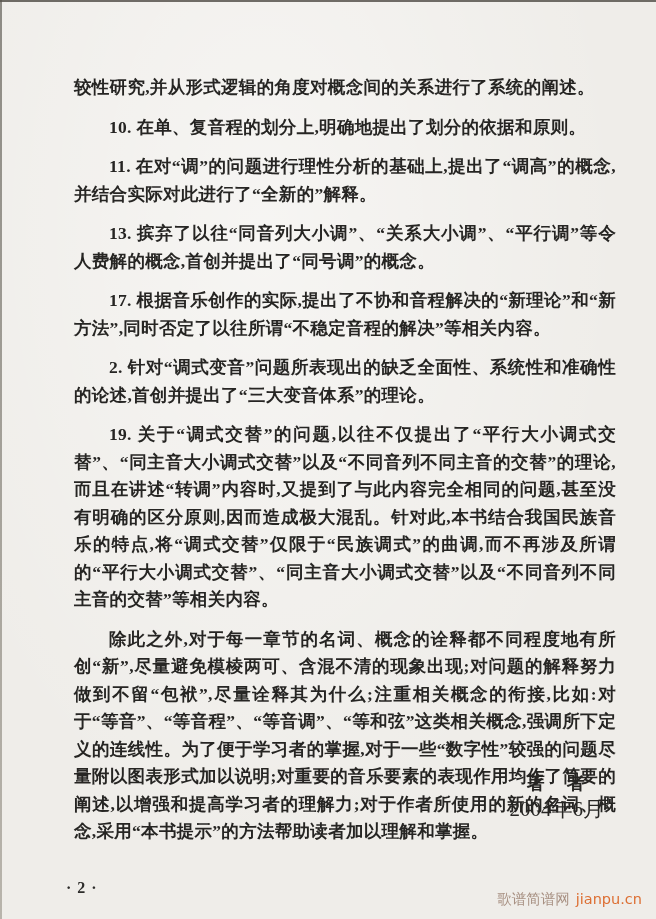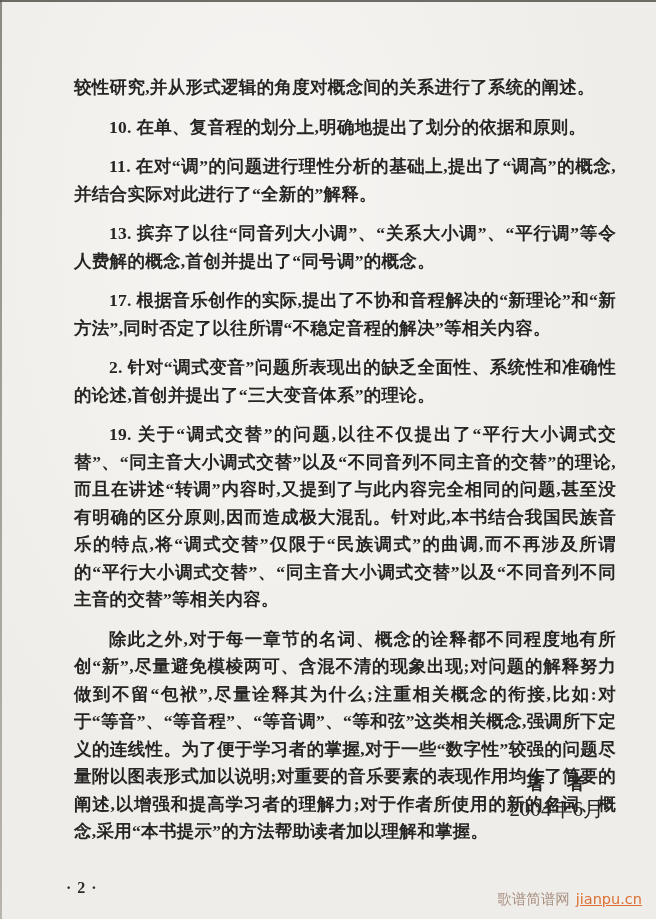--- a/index.html
+++ b/index.html
@@ -58,21 +58,21 @@
     font-weight: bold;
   }
   .watermark {
     position: absolute;
     right: 14px; top: 890px;
     font-family: "DejaVu Sans", sans-serif;
     font-size: 14.5px;
     white-space: nowrap;
   }
   .watermark .site { color: #a89183; margin-right: 6px; }
-  .watermark .url  { color: #dd6f33; text-decoration: underline; }
+  .watermark .url  { color: #dd6f33; }
 </style>
 </head>
 <body>
 
 <div class="page">
   <div class="scan-edge-top"></div>
   <div class="scan-edge-left"></div>
 
   <main class="body-text">
     <p class="para">较性研究,并从形式逻辑的角度对概念间的关系进行了系统的阐述。</p>

